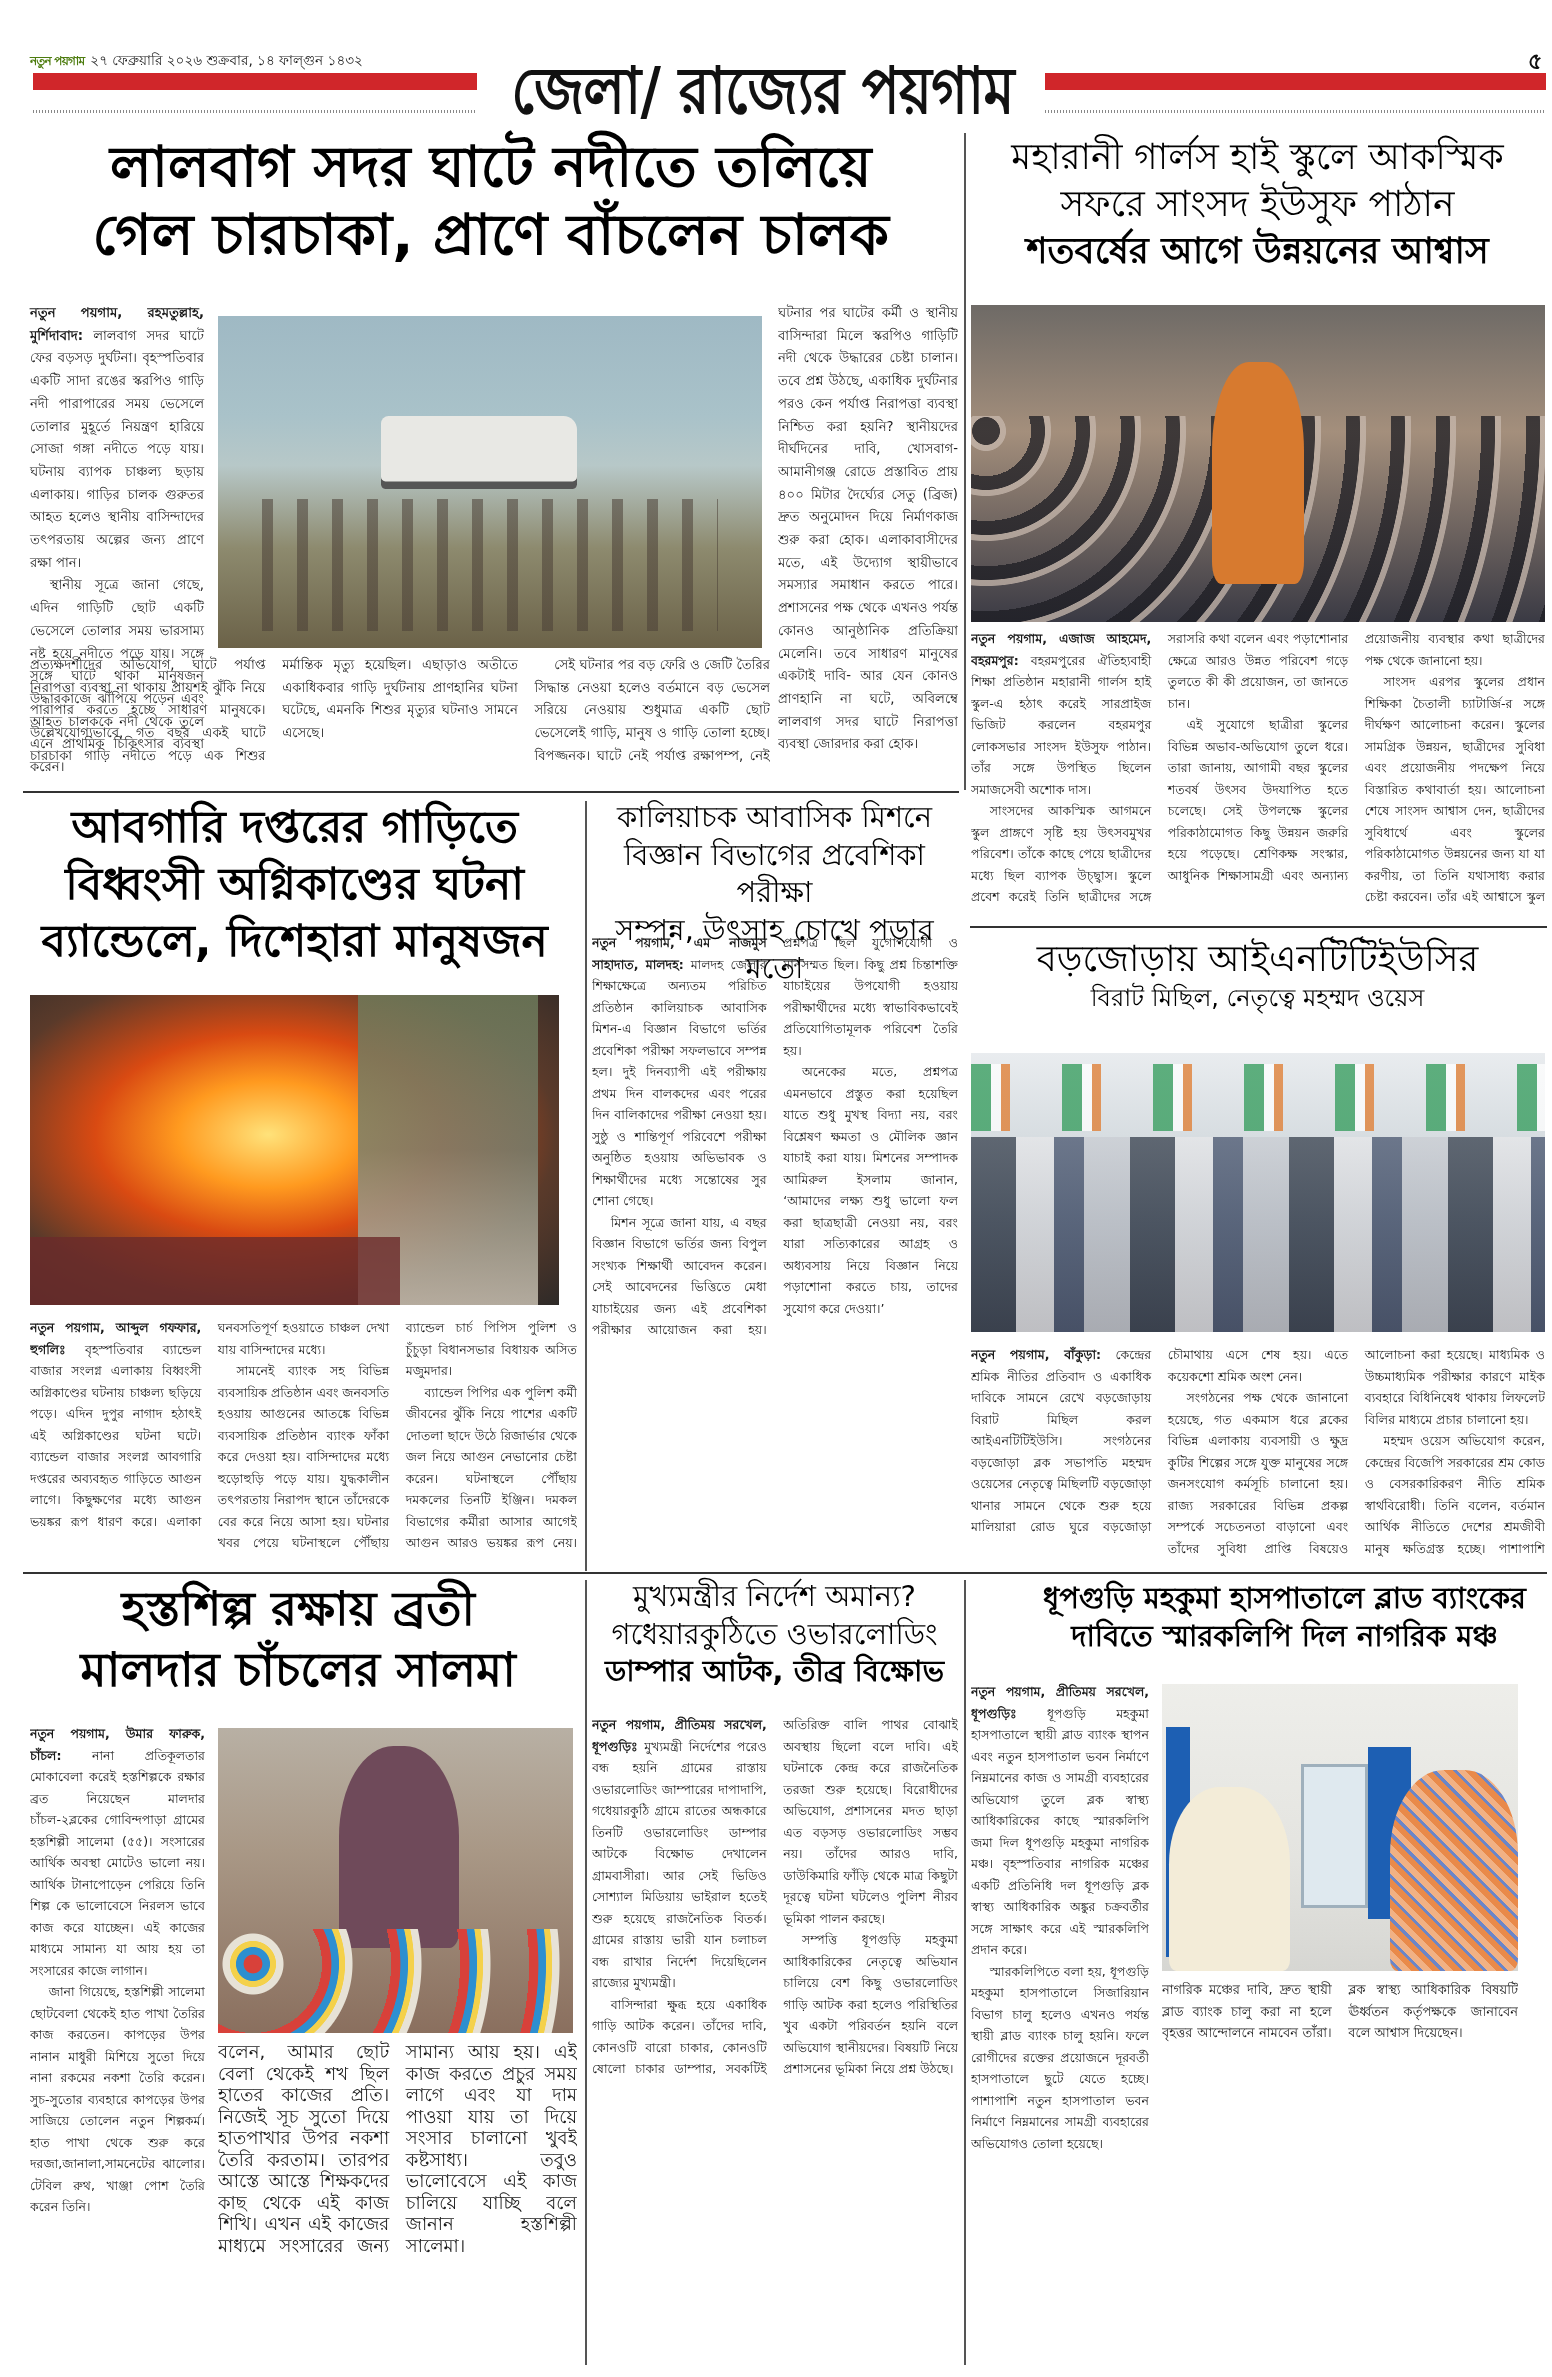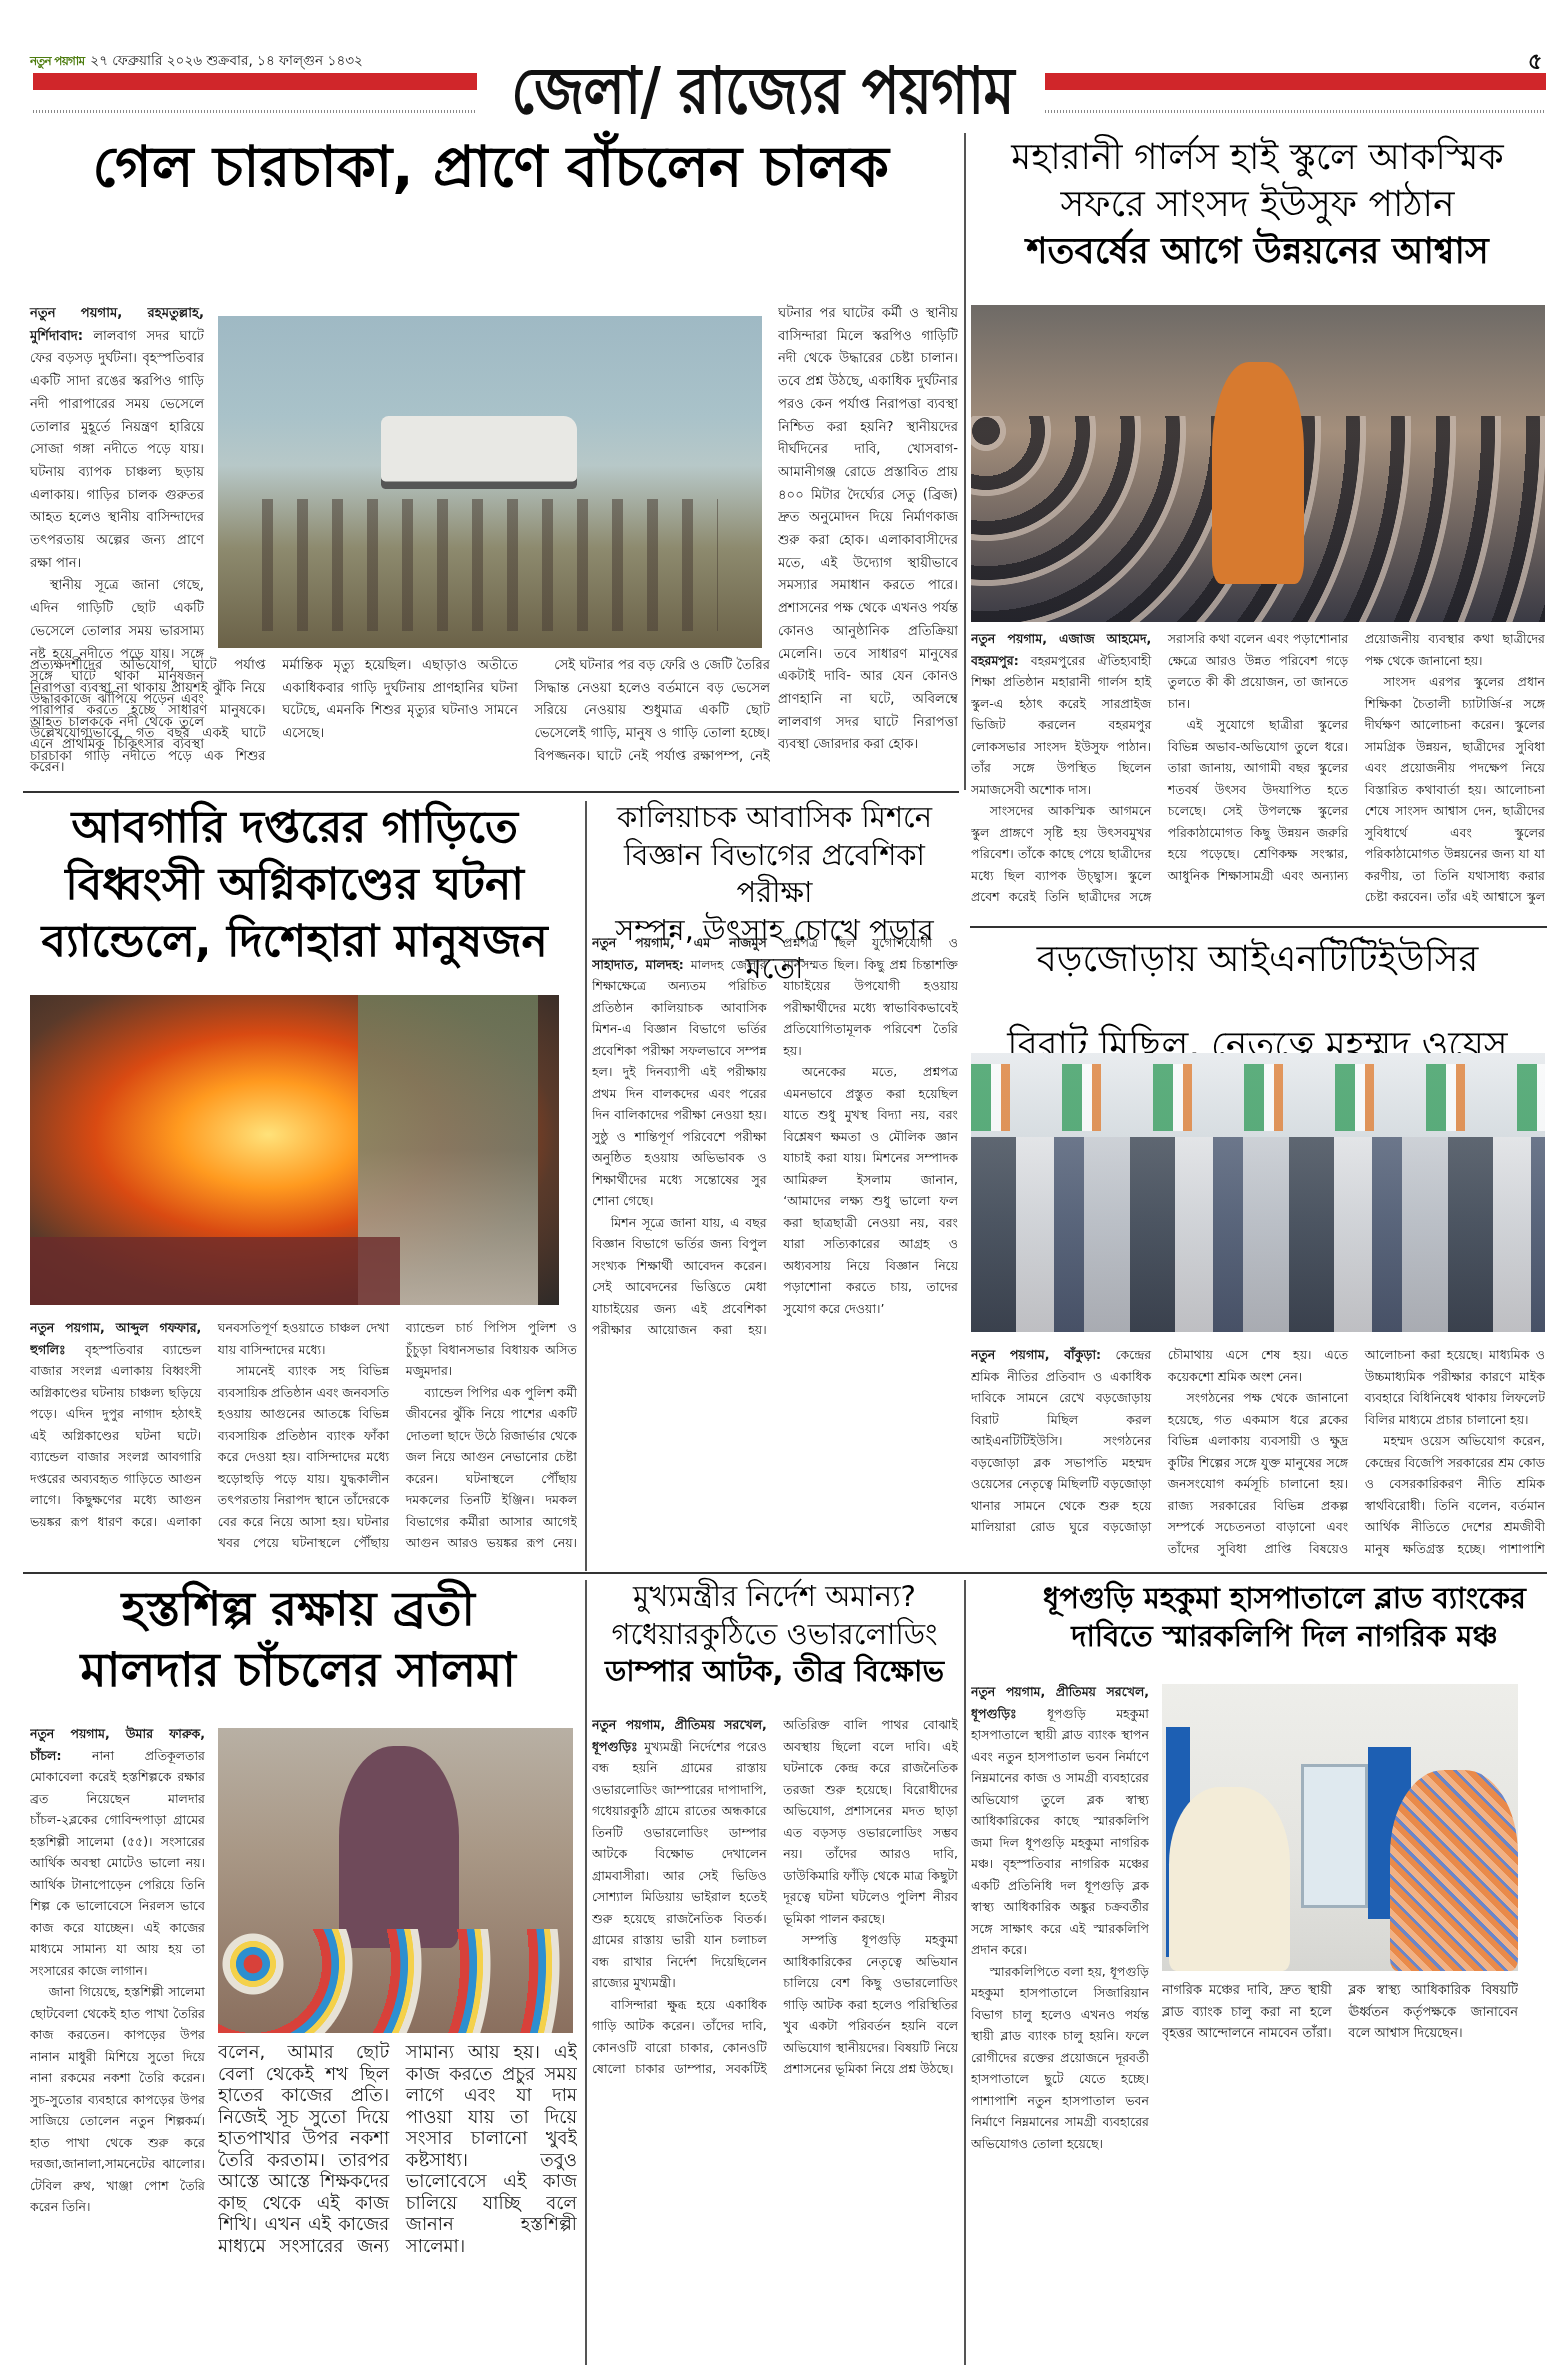--- a/index.html
+++ b/index.html
@@ -89,20 +89,21 @@
 </div>
 <div class="abs pagenum">৫</div>
 
 <div class="abs redbar left"></div>
 <div class="abs redbar right"></div>
 <div class="abs dotrule left"></div>
 <div class="abs dotrule right"></div>
 <div class="abs section-title">জেলা/ রাজ্যের পয়গাম</div>
 
 <div class="abs" style="left:22.7px; top:133px; width:936px;">
+  <div class="hl hl-xl">লালবাগ সদর ঘাটে নদীতে তলিয়ে</div>
   <div class="hl hl-xl">গেল চারচাকা, প্রাণে বাঁচলেন চালক</div>
 </div>
 <div class="abs photo photo-river" style="left:218px; top:316px; width:544px; height:332px;">
   <div class="car"></div>
   <div class="people"></div>
 </div>
 <div class="abs body" style="left:30px; top:302px; width:174px;">
   <p class="first"><span class="byline">নতুন পয়গাম, রহমতুল্লাহ, মুর্শিদাবাদ:</span> <span>লালবাগ সদর ঘাটে ফের বড়সড় দুর্ঘটনা। বৃহস্পতিবার একটি সাদা রঙের স্করপিও গাড়ি নদী পারাপারের সময় ভেসেলে তোলার মুহূর্তে নিয়ন্ত্রণ হারিয়ে সোজা গঙ্গা নদীতে পড়ে যায়। ঘটনায় ব্যাপক চাঞ্চল্য ছড়ায় এলাকায়। গাড়ির চালক গুরুতর আহত হলেও স্থানীয় বাসিন্দাদের তৎপরতায় অল্পের জন্য প্রাণে রক্ষা পান।</span></p>
   <p>স্থানীয় সূত্রে জানা গেছে, এদিন গাড়িটি ছোট একটি ভেসেলে তোলার সময় ভারসাম্য নষ্ট হয়ে নদীতে পড়ে যায়। সঙ্গে সঙ্গে ঘাটে থাকা মানুষজন উদ্ধারকাজে ঝাঁপিয়ে পড়েন এবং আহত চালককে নদী থেকে তুলে এনে প্রাথমিক চিকিৎসার ব্যবস্থা করেন।</p>
 </div>
@@ -158,21 +159,21 @@
   <div class="hl hl-m" style="font-size:29px;">সম্পন্ন, উৎসাহ চোখে পড়ার মতো</div>
 </div>
 <div class="abs body cols2" style="left:592px; top:932px; width:366px; height:634px; overflow:hidden; font-size:12.5px; line-height:21.5px;">
   <p class="first"><span class="byline">নতুন পয়গাম, এম নাজমুস সাহাদাত, মালদহ:</span> <span>মালদহ জেলার শিক্ষাক্ষেত্রে অন্যতম পরিচিত প্রতিষ্ঠান কালিয়াচক আবাসিক মিশন-এ বিজ্ঞান বিভাগে ভর্তির প্রবেশিকা পরীক্ষা সফলভাবে সম্পন্ন হল। দুই দিনব্যাপী এই পরীক্ষায় প্রথম দিন বালকদের এবং পরের দিন বালিকাদের পরীক্ষা নেওয়া হয়। সুষ্ঠু ও শান্তিপূর্ণ পরিবেশে পরীক্ষা অনুষ্ঠিত হওয়ায় অভিভাবক ও শিক্ষার্থীদের মধ্যে সন্তোষের সুর শোনা গেছে।</span></p>
   <p>মিশন সূত্রে জানা যায়, এ বছর বিজ্ঞান বিভাগে ভর্তির জন্য বিপুল সংখ্যক শিক্ষার্থী আবেদন করেন। সেই আবেদনের ভিত্তিতে মেধা যাচাইয়ের জন্য এই প্রবেশিকা পরীক্ষার আয়োজন করা হয়। প্রশ্নপত্র ছিল যুগোপযোগী ও মানসম্মত ছিল। কিছু প্রশ্ন চিন্তাশক্তি যাচাইয়ের উপযোগী হওয়ায় পরীক্ষার্থীদের মধ্যে স্বাভাবিকভাবেই প্রতিযোগিতামূলক পরিবেশ তৈরি হয়।</p>
   <p>অনেকের মতে, প্রশ্নপত্র এমনভাবে প্রস্তুত করা হয়েছিল যাতে শুধু মুখস্থ বিদ্যা নয়, বরং বিশ্লেষণ ক্ষমতা ও মৌলিক জ্ঞান যাচাই করা যায়। মিশনের সম্পাদক আমিরুল ইসলাম জানান, ‘আমাদের লক্ষ্য শুধু ভালো ফল করা ছাত্রছাত্রী নেওয়া নয়, বরং যারা সত্যিকারের আগ্রহ ও অধ্যবসায় নিয়ে বিজ্ঞান নিয়ে পড়াশোনা করতে চায়, তাদের সুযোগ করে দেওয়া।’</p>
 </div>
 
 <div class="abs" style="left:970px; top:936px; width:575px;">
   <div class="hl hl-l" style="font-weight:normal; font-size:36px;">বড়জোড়ায় আইএনটিটিইউসির</div>
-  <div class="hl hl-l" style="font-weight:normal; font-size:36px;margin-top:39px;">বিরাট মিছিল, নেতৃত্বে মহম্মদ ওয়েস</div>
+  <div class="hl hl-l" style="font-weight:normal; font-size:24px;">বিরাট মিছিল, নেতৃত্বে মহম্মদ ওয়েস</div>
 </div>
 <div class="abs photo photo-rally" style="left:971px; top:1053px; width:574px; height:279px;">
   <div class="flags"></div>
   <div class="marchers"></div>
 </div>
 <div class="abs body cols3" style="left:971px; top:1344px; width:574px; height:219px; overflow:hidden; font-size:12.5px; line-height:21.5px;">
   <p class="first"><span class="byline">নতুন পয়গাম, বাঁকুড়া:</span> <span>কেন্দ্রের শ্রমিক নীতির প্রতিবাদ ও একাধিক দাবিকে সামনে রেখে বড়জোড়ায় বিরাট মিছিল করল আইএনটিটিইউসি। সংগঠনের বড়জোড়া ব্লক সভাপতি মহম্মদ ওয়েসের নেতৃত্বে মিছিলটি বড়জোড়া থানার সামনে থেকে শুরু হয়ে মালিয়ারা রোড ঘুরে বড়জোড়া চৌমাথায় এসে শেষ হয়। এতে কয়েকশো শ্রমিক অংশ নেন।</span></p>
   <p>সংগঠনের পক্ষ থেকে জানানো হয়েছে, গত একমাস ধরে ব্লকের বিভিন্ন এলাকায় ব্যবসায়ী ও ক্ষুদ্র কুটির শিল্পের সঙ্গে যুক্ত মানুষের সঙ্গে জনসংযোগ কর্মসূচি চালানো হয়। রাজ্য সরকারের বিভিন্ন প্রকল্প সম্পর্কে সচেতনতা বাড়ানো এবং তাঁদের সুবিধা প্রাপ্তি বিষয়েও আলোচনা করা হয়েছে। মাধ্যমিক ও উচ্চমাধ্যমিক পরীক্ষার কারণে মাইক ব্যবহারে বিধিনিষেধ থাকায় লিফলেট বিলির মাধ্যমে প্রচার চালানো হয়।</p>
   <p>মহম্মদ ওয়েস অভিযোগ করেন, কেন্দ্রের বিজেপি সরকারের শ্রম কোড ও বেসরকারিকরণ নীতি শ্রমিক স্বার্থবিরোধী। তিনি বলেন, বর্তমান আর্থিক নীতিতে দেশের শ্রমজীবী মানুষ ক্ষতিগ্রস্ত হচ্ছে। পাশাপাশি জাতপাত ও ধর্মীয় বিভাজনের রাজনীতির বিরুদ্ধেও সতর্ক করে তিনি বাংলার সম্প্রীতি ও বহুত্ববাদী ঐতিহ্য রক্ষার আহ্বান জানান।</p>
 </div>

